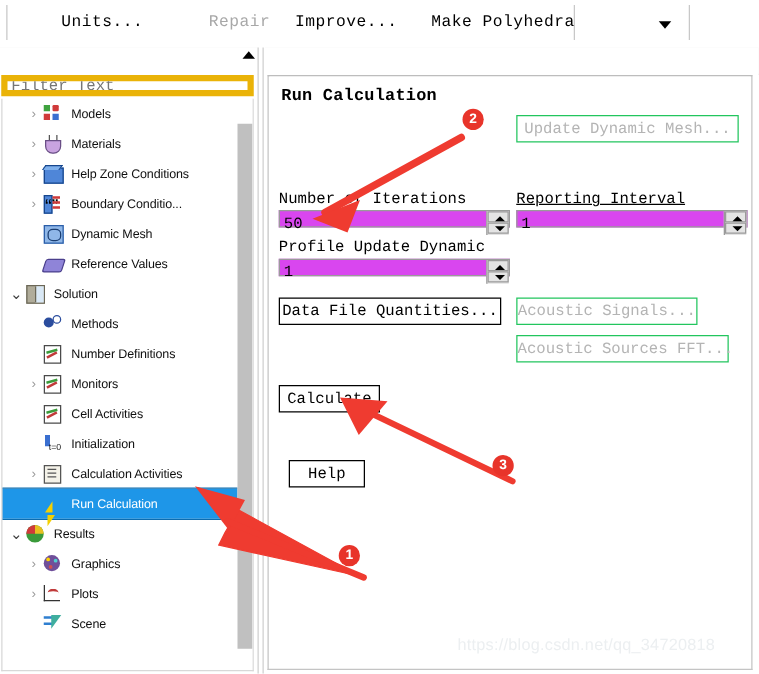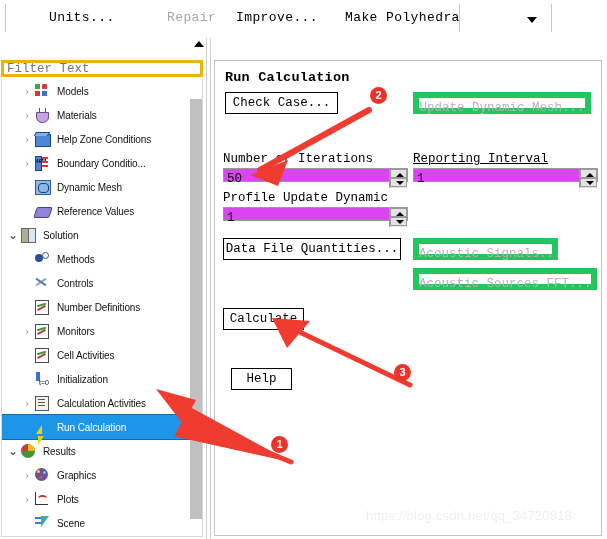--- a/index.html
+++ b/index.html
@@ -79,21 +79,21 @@
     position: absolute;
     left: 0; top: 38px;
     width: 206px; height: 501px;
     background: #ffffff;
   }
   #filter-input {
     position: absolute;
     left: 1px; top: 22px;
     width: 202px; height: 17px;
     box-sizing: border-box;
-    border: 3px solid #eab308;
+    border: 5px solid #eab308;
     background: #ffffff;
     font-family: "Liberation Mono", monospace;
     font-size: 12.5px;
     color: #9a9a9a;
     padding: 0 3px;
     outline: none;
   }
   #tree-scrollarea {
     position: absolute;
     left: 1px; top: 41px;
@@ -261,21 +261,21 @@
     font-family: "Liberation Mono", monospace;
     font-size: 12.5px;
     color: #000000;
     text-align: center;
     line-height: 20px;
     height: 22px;
     cursor: pointer;
     white-space: nowrap;
   }
   .fl-btn.disabled {
-    border: 6px solid #22c55e;
+    border: 1px solid #22c55e;
     color: #b4b4b4;
     cursor: default;
   }
   .fl-label {
     position: absolute;
     font-family: "Liberation Mono", monospace;
     font-size: 12.5px;
     color: #000000;
     white-space: nowrap;
   }
@@ -466,31 +466,20 @@
               <c></c>
               <d></d>
             </span>
           </span>
           <span class="tr-label">Methods</span>
         </div>
         <div class="tree-row">
           <span style="flex: 0 0 18px;"></span>
           <span class="twisty"></span>
           <span class="tr-icon">
-            <span class="ic ic-ctrl">
-              <e></e>
-              <f></f>
-            </span>
-          </span>
-          <span class="tr-label">Controls</span>
-        </div>
-        <div class="tree-row">
-          <span style="flex: 0 0 18px;"></span>
-          <span class="twisty"></span>
-          <span class="tr-icon">
             <span class="ic ic-rep">
               <g></g>
               <h></h>
             </span>
           </span>
           <span class="tr-label">Number Definitions</span>
         </div>
         <div class="tree-row">
           <span style="flex: 0 0 18px;"></span>
           <span class="twisty">›</span>
@@ -605,21 +594,20 @@
 <div class="panel-titlebar" style="left:212px; top:38px; width:395px;">
   <div class="ptitle">Task Page</div>
   <div id="taskpage-close">✕</div>
 </div>
 
 <div id="task-panel">
   <div id="task-body">
 
     <div id="tp-heading">Run Calculation</div>
 
-    <div class="fl-btn" style="left:10px; top:31px; width:113px;">Check Case...</div>
 
     <div class="fl-btn disabled" style="left:198px; top:31px; width:178px;">Update Dynamic Mesh...</div>
 
     <div class="fl-label" style="left:8px; top:91px;">Number of Iterations</div>
     <div class="fl-spin" style="left:8px; top:107px; width:185px;">
       <input type="text" style="width: 166px;" value="50">
       <div class="spin-btns">
         <div class="sb up">
             <i></i>
           </div>
@@ -652,21 +640,21 @@
         <div class="sb dn">
             <i></i>
           </div>
       </div>
     </div>
 
     <div class="fl-btn" style="left:8px; top:177px; width:178px;">Data File Quantities...</div>
 
     <div class="fl-btn disabled" style="left:198px; top:177px; width:145px;">Acoustic Signals...</div>
 
-    <div class="fl-btn disabled" style="left:198px; top:207px; width:184px;">Acoustic Sources FFT...</div>
+    <div class="fl-btn disabled" style="left:198px; top:207px; width:170px;">Acoustic Sources FFT...</div>
 
     <div class="fl-btn" style="left:8px; top:247px; width:81px;">Calculate</div>
 
     <div class="fl-btn" style="left:16px; top:307px; width:61px;">Help</div>
 
   </div>
 </div>
 
 <svg id="annot" viewBox="0 0 607 539" xmlns="http://www.w3.org/2000/svg">
 

